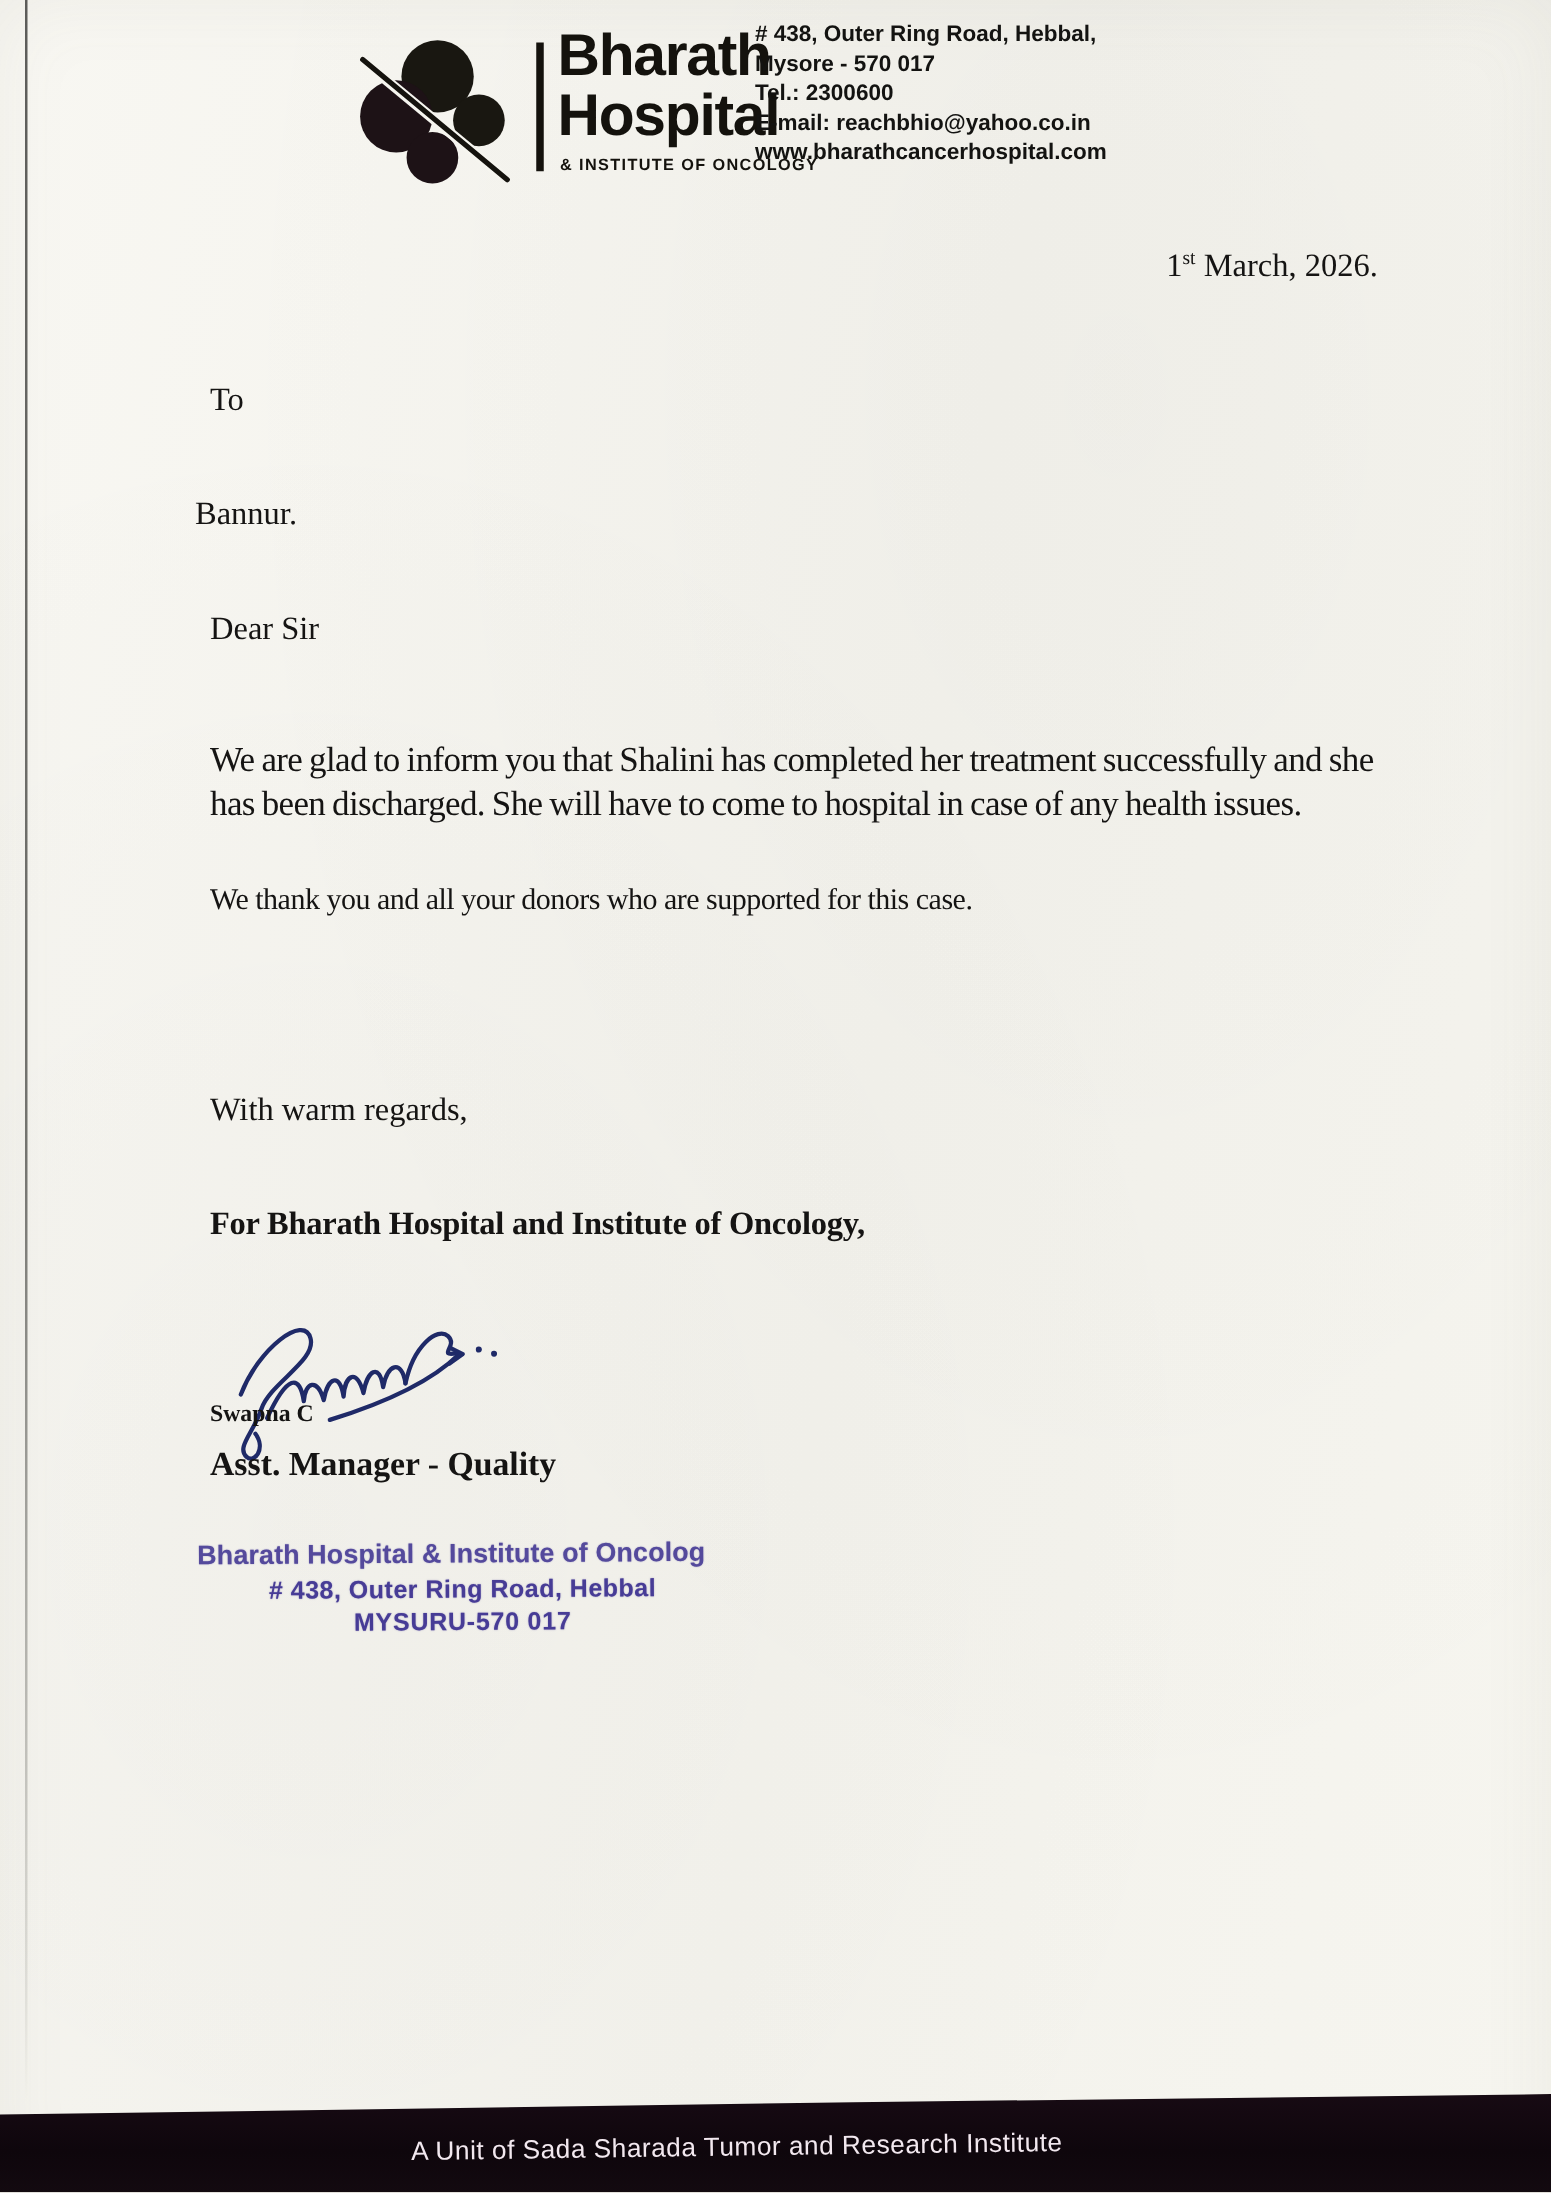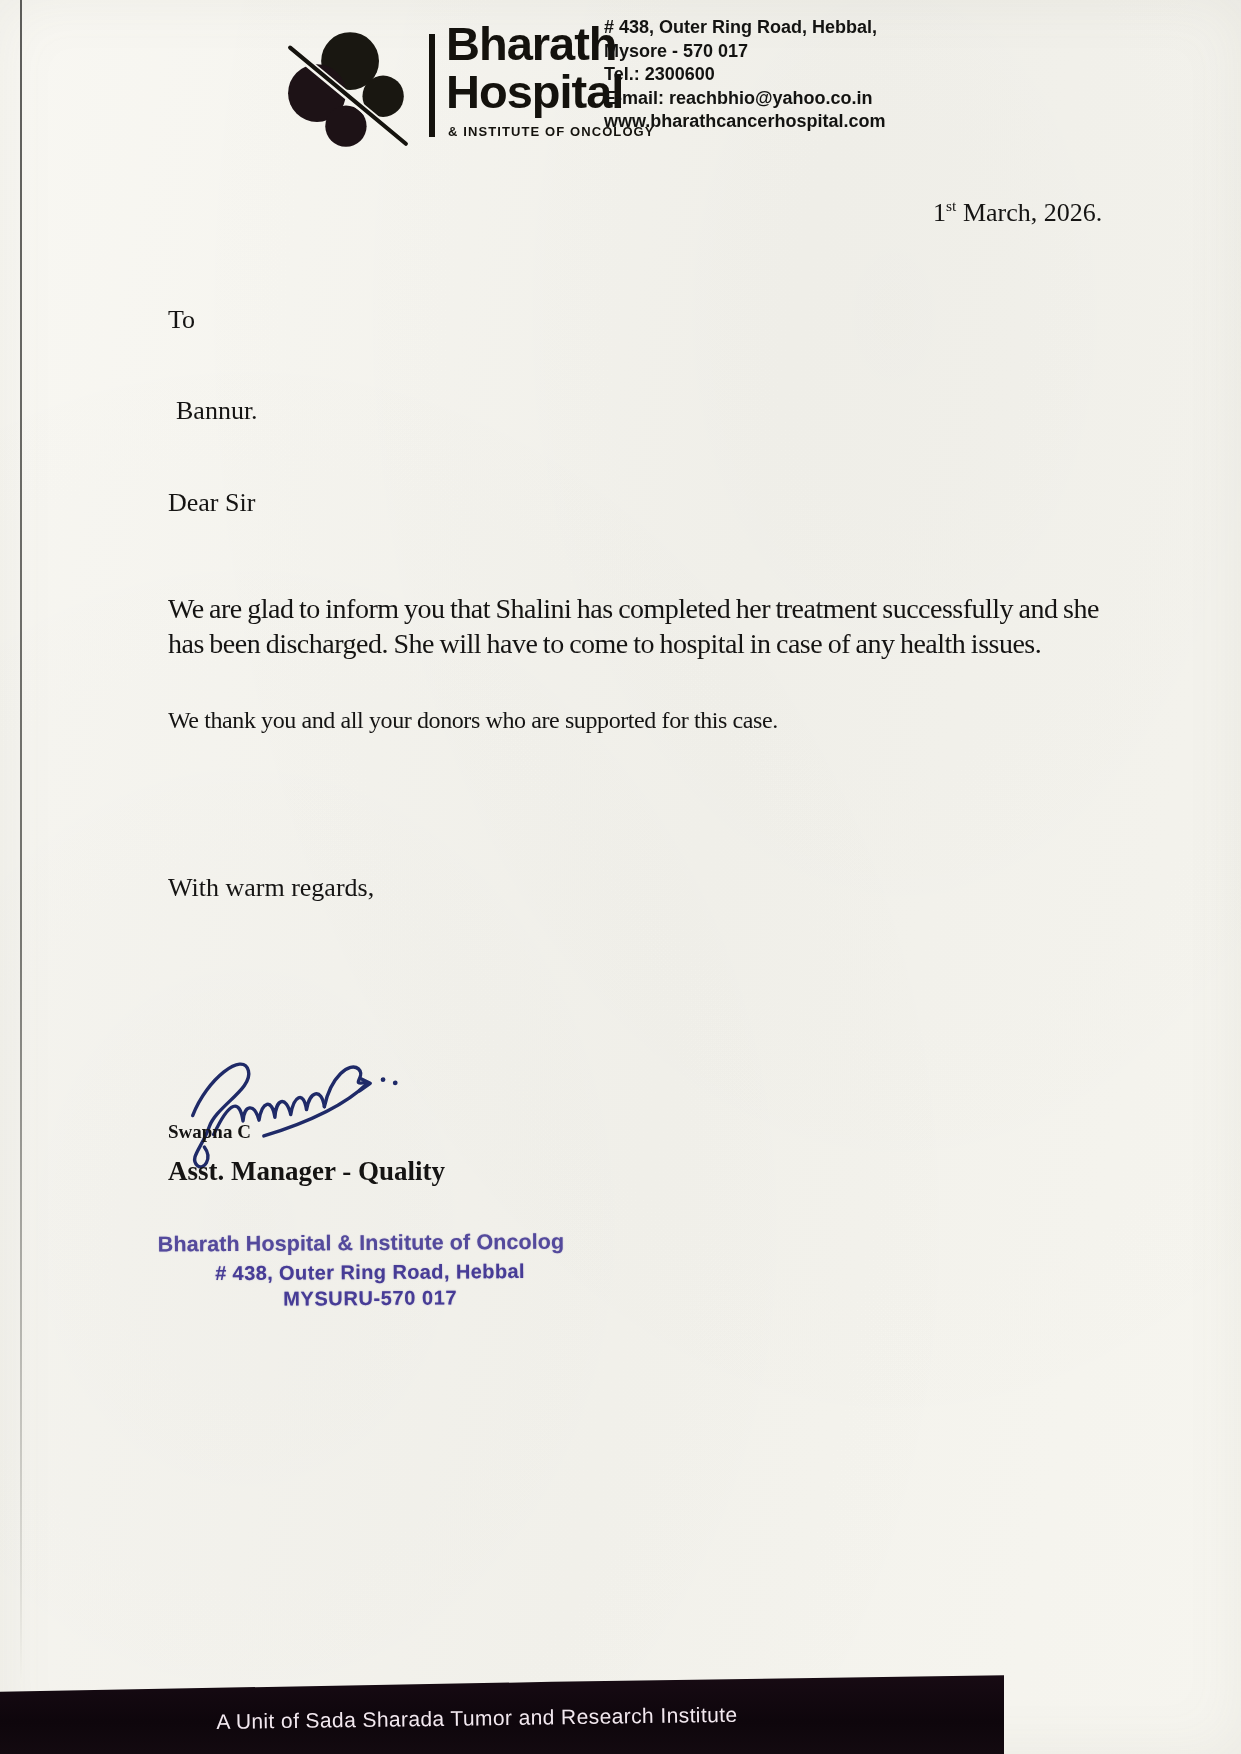--- a/index.html
+++ b/index.html
@@ -37,21 +37,21 @@
   .contact{
     position:absolute;left:604px;top:16px;
     font-family:"Liberation Sans",sans-serif;font-weight:700;
     font-size:18px;line-height:23.5px;color:#131311;
   }
   
   .date{position:absolute;left:933px;top:198px;font-size:26px;white-space:nowrap;text-align:right;}
   .date sup{font-size:60%;vertical-align:super;line-height:0;}
   .t-to{position:absolute;left:168px;top:305px;font-size:26px;}
   .t-name{position:absolute;left:168px;top:351px;font-size:26px;}
-  .t-city{position:absolute;left:176px;top:396px;font-size:26px;}
+  .t-city{position:absolute;left:156px;top:396px;font-size:26px;}
   .greeting{position:absolute;left:168px;top:488px;font-size:26px;}
   .para1{
     position:absolute;left:168px;top:591px;width:962px;
     font-size:28px;line-height:35px;letter-spacing:-0.5px;word-spacing:-1px;
   }
   .para2{position:absolute;left:168px;top:707px;width:962px;font-size:24px;letter-spacing:-0.4px;}
   .closing{position:absolute;left:168px;top:873px;font-size:26px;}
   .signoff{position:absolute;left:168px;top:964px;font-size:26px;font-weight:700;letter-spacing:-0.2px;}
   .signature{position:absolute;left:172px;top:1030px;width:255px;height:140px;transform:rotate(-3deg);}
   .sig-name{position:absolute;left:168px;top:1121px;font-size:19px;font-weight:700;}
@@ -61,21 +61,21 @@
     position:absolute;left:158px;top:1231px;width:424px;
     font-family:"Liberation Sans",sans-serif;font-weight:700;
     color:#473c96;transform:rotate(-0.4deg);
     text-shadow:0 0 1.2px rgba(71,60,150,0.55);
   }
   .stamp .s1{font-size:21.5px;white-space:nowrap;letter-spacing:0.1px;margin-bottom:5px;opacity:.92;}
   .stamp .s2{font-size:20px;text-align:center;margin-bottom:3px;letter-spacing:0.4px;}
   .stamp .s3{font-size:20px;text-align:center;letter-spacing:0.6px;}
   
   .footer-bar{
-    position:absolute;left:0;top:1672px;width:1004px;height:82px;
+    position:absolute;left:0;top:1672px;width:1241px;height:82px;
     background:linear-gradient(180deg,#180b14 0%, #0e060c 60%, #130a10 100%);
     clip-path:polygon(0 24%, 55% 12%, 100% 4%, 100% 100%, 0 100%);
   }
   .footer-text{
     position:absolute;left:0;top:34px;width:100%;
     text-align:center;
     font-family:"Liberation Sans",sans-serif;
     font-size:21px;letter-spacing:0.4px;color:#f2e8ef;
     transform:rotate(-0.8deg) translateX(-2.5%);
   }
@@ -113,20 +113,21 @@
 
   <div class="date"><span>1</span><sup>st</sup><span> March, 2026.</span></div>
 
   <div class="t-to">To</div>
   <div class="t-city">Bannur.</div>
 
   <div class="greeting">Dear Sir</div>
   <div class="para1">We are glad to inform you that Shalini has completed her treatment successfully and she has been discharged. She will have to come to hospital in case of any health issues.</div>
   <div class="para2">We thank you and all your donors who are supported for this case.</div>
   <div class="closing">With warm regards,</div>
+  <div class="signoff">For Bharath Hospital and Institute of Oncology,</div>
 
   <svg class="signature" viewBox="0 0 255 140" xmlns="http://www.w3.org/2000/svg">
     <g fill="none" stroke="#1f2a68" stroke-width="3.4" stroke-linecap="round" stroke-linejoin="round">
       <path d="M20,80 C36,44 74,18 78,38 C82,56 44,72 36,92 C28,112 14,122 22,130 C28,136 38,124 30,112"></path>
       <path d="M40,100 C58,66 68,66 70,88 C72,72 82,70 86,88 C90,70 100,66 102,86 C104,68 114,64 118,84 C122,66 132,60 134,80 C138,62 150,58 152,78"></path>
       <path d="M152,78 C160,48 180,34 188,42 C196,50 178,58 194,56"></path>
       <path d="M196,57 C170,80 130,94 90,104"></path>
       <path d="M188,64 L199,57 L190,52"></path>
     </g>
     <g fill="#1f2a68">

